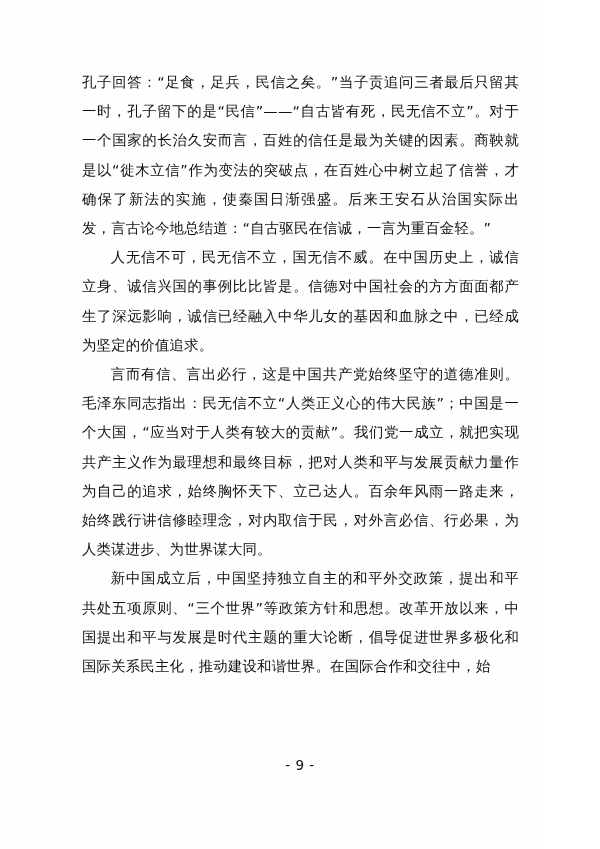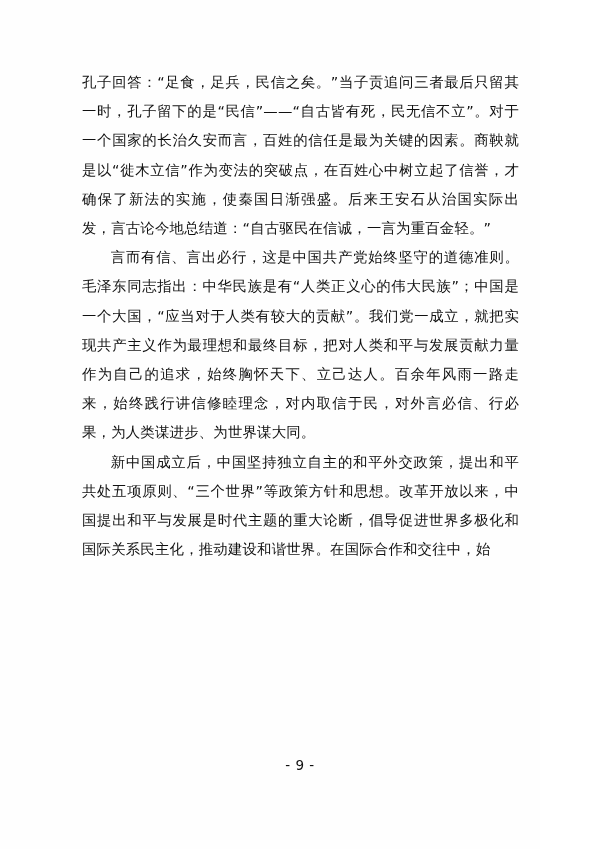--- a/index.html
+++ b/index.html
@@ -51,17 +51,18 @@
     color: #111111;
     letter-spacing: 0.5px;
   }
 </style>
 </head>
 <body>
 
 <div class="page">
   <div class="content">
     <p class="para">孔子回答：“足食，足兵，民信之矣。”当子贡追问三者最后只留其一时，孔子留下的是“民信”——“自古皆有死，民无信不立”。对于一个国家的长治久安而言，百姓的信任是最为关键的因素。商鞅就是以“徙木立信”作为变法的突破点，在百姓心中树立起了信誉，才确保了新法的实施，使秦国日渐强盛。后来王安石从治国实际出发，言古论今地总结道：“自古驱民在信诚，一言为重百金轻。”</p>
-    <p class="para indent">言而有信、言出必行，这是中国共产党始终坚守的道德准则。毛泽东同志指出：中华民族是有“人类正义心的伟大民族”；中国是一个大国，“应当对于人类有较大的贡献”。我们党一成立，就把实现共产主义作为最理想和最终目标，把对人类和平与发展贡献力量作为自己的追求，始终胸怀天下、立己达人。百余年风雨一路走来，始终践行讲信修睦理念，对内取信于民，对外言必信、行必果，为人类谋进步、为世界谋大同。</p>
+    <p class="para indent">人无信不可，民无信不立，国无信不威。在中国历史上，诚信立身、诚信兴国的事例比比皆是。信德对中国社会的方方面面都产生了深远影响，诚信已经融入中华儿女的基因和血脉之中，已经成为坚定的价值追求。</p>
+    <p class="para indent">言而有信、言出必行，这是中国共产党始终坚守的道德准则。毛泽东同志指出：民无信不立“人类正义心的伟大民族”；中国是一个大国，“应当对于人类有较大的贡献”。我们党一成立，就把实现共产主义作为最理想和最终目标，把对人类和平与发展贡献力量作为自己的追求，始终胸怀天下、立己达人。百余年风雨一路走来，始终践行讲信修睦理念，对内取信于民，对外言必信、行必果，为人类谋进步、为世界谋大同。</p>
     <p class="para indent">新中国成立后，中国坚持独立自主的和平外交政策，提出和平共处五项原则、“三个世界”等政策方针和思想。改革开放以来，中国提出和平与发展是时代主题的重大论断，倡导促进世界多极化和国际关系民主化，推动建设和谐世界。在国际合作和交往中，始</p>
   </div>
   <div class="footer">- 9 -</div>
 </div>
 
 </body></html>

